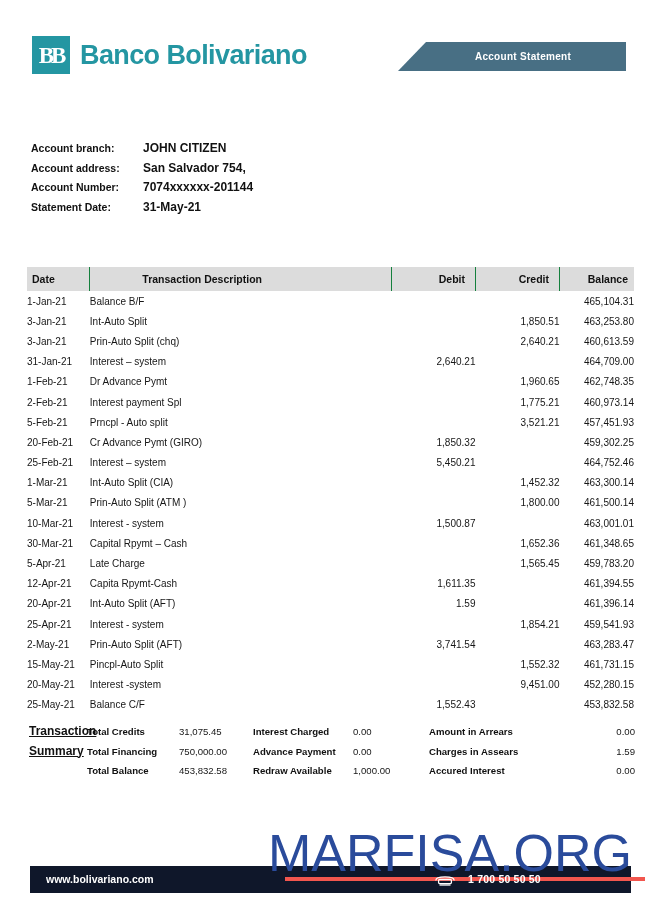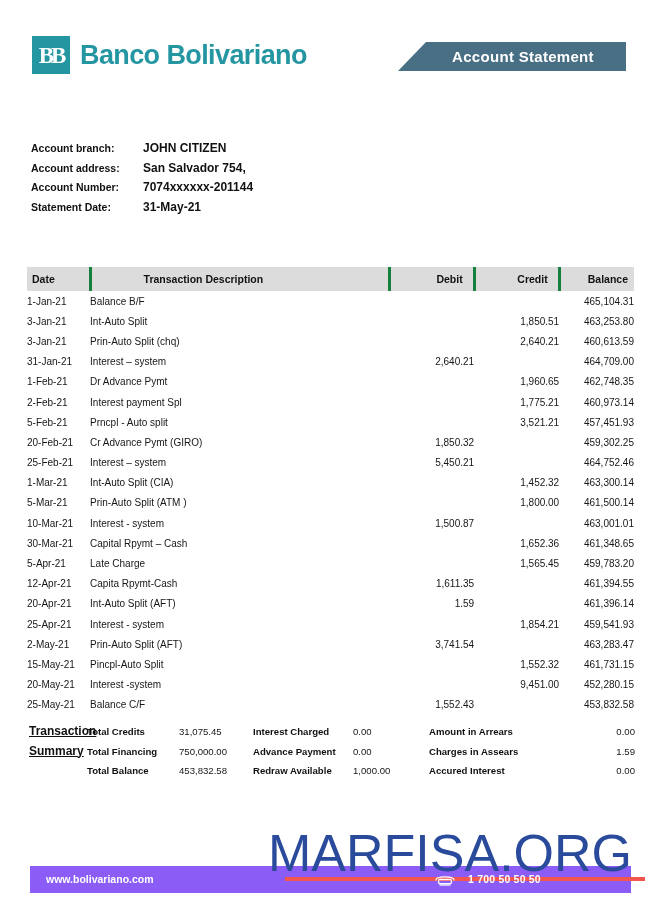--- a/index.html
+++ b/index.html
@@ -57,21 +57,21 @@
     left: 398px; top: 42px;
     width: 228px; height: 29px;
     background: #486f84;
     clip-path: polygon(28px 0, 100% 0, 100% 100%, 0 100%);
     display: flex;
     align-items: center;
     justify-content: center;
   }
   .stmt-badge-text {
     color: #ffffff;
-    font-size: 15px;
+    font-size: 10px;
     font-weight: bold;
     letter-spacing: 0.3px;
     padding-left: 22px;
   }
 
   
   .acct-info {
     position: absolute;
     left: 31px; top: 139px;
     width: 400px;
@@ -99,21 +99,21 @@
     width: 607px;
     border-collapse: collapse;
   }
   .txn-table thead th {
     background: #dcdcdc;
     font-size: 10.5px;
     font-weight: bold;
     color: #111;
     padding: 6px 0 6px 0;
     text-align: left;
-    border-right: 3px solid #15803d;
+    border-right: 1px solid #15803d;
   }
   .txn-table thead th:last-child { border-right: none; }
 
   .th-date     { width: 63px; padding-left: 5px !important; }
   .th-desc     { width: 280px; padding-left: 52px !important; }
   .th-debit    { width: 80px;  text-align: right !important; padding-right: 10px !important; }
   .th-credit   { width: 80px;  text-align: right !important; padding-right: 10px !important; }
   .th-balance  { width: 72px;  text-align: right !important; padding-right: 6px !important; }
 
   .txn-table tbody td {
@@ -174,21 +174,21 @@
   .sum-col-b .sum-label { flex: 0 0 100px; }
   .sum-col-b .sum-value { text-align: left; width: 70px; }
   .sum-col-c .sum-label { flex: 0 0 150px; }
   .sum-col-c .sum-value { text-align: right; width: 56px; }
 
   
   .footer-bar {
     position: absolute;
     left: 30px; top: 866px;
     width: 601px; height: 27px;
-    background: #8b5cf6;
+    background: #0f172a;
   }
   .footer-site {
     position: absolute;
     left: 16px; top: 0;
     height: 27px;
     line-height: 27px;
     color: #ffffff;
     font-size: 10.5px;
     font-weight: bold;
   }

